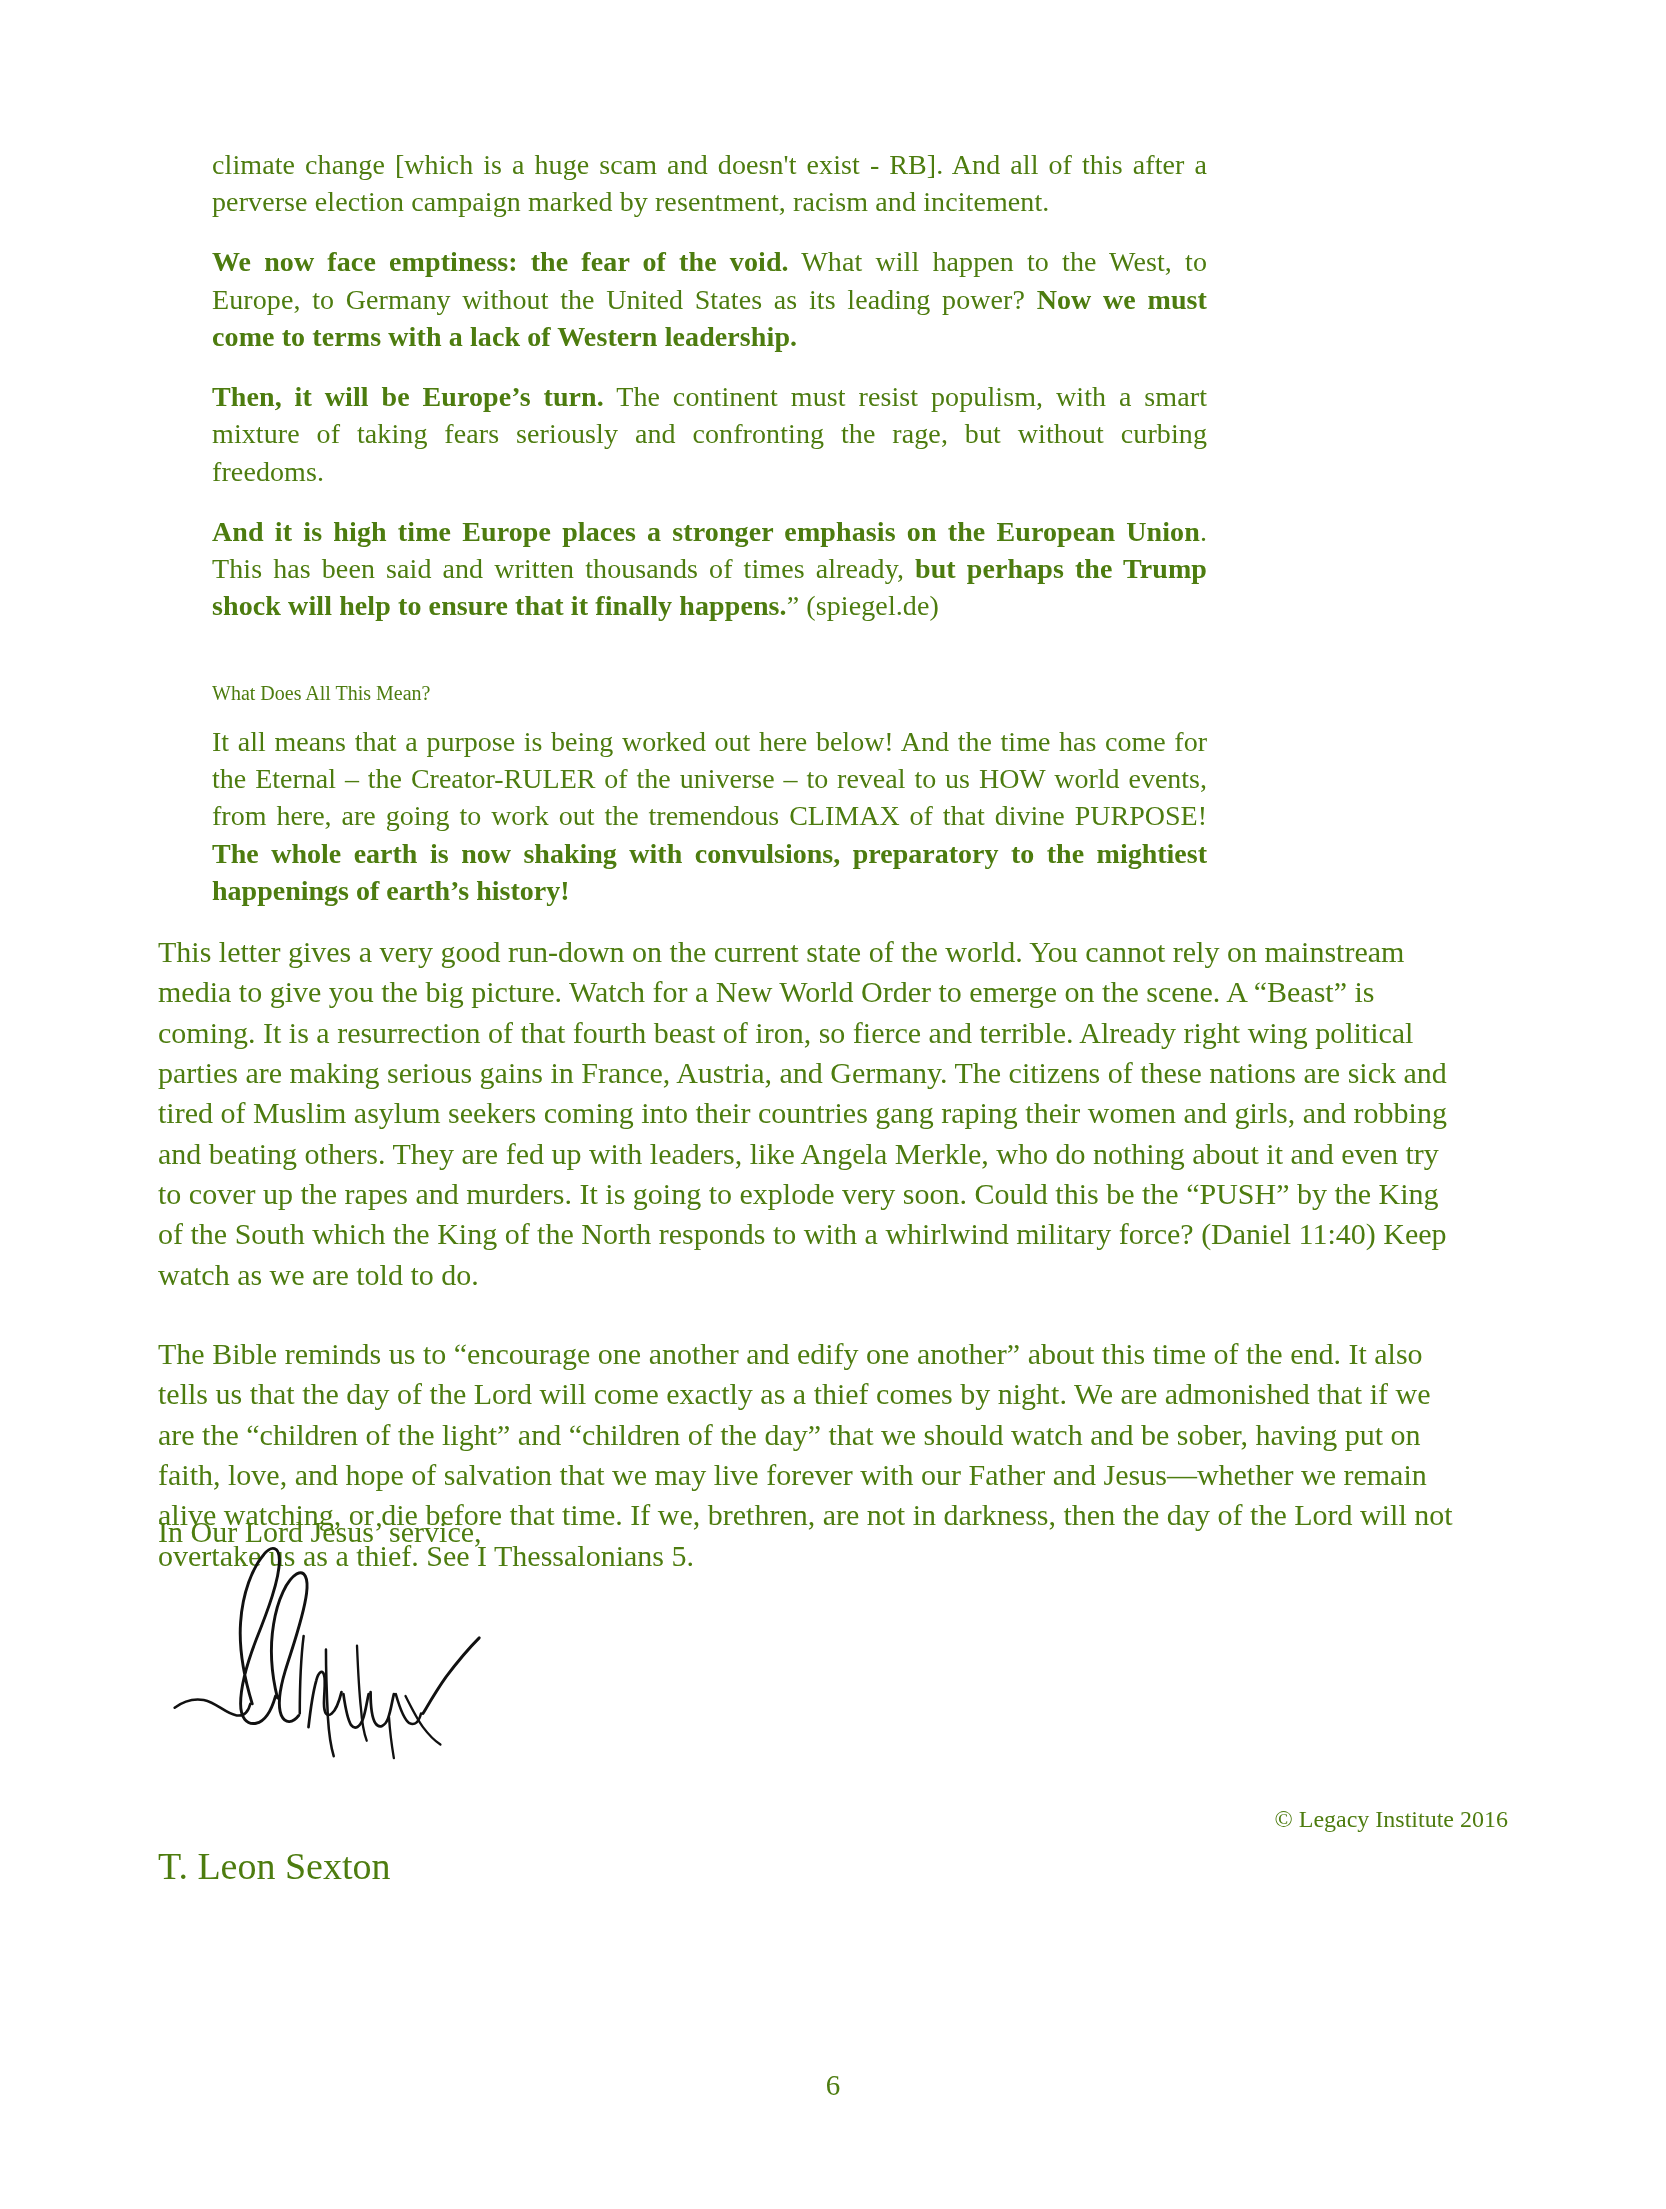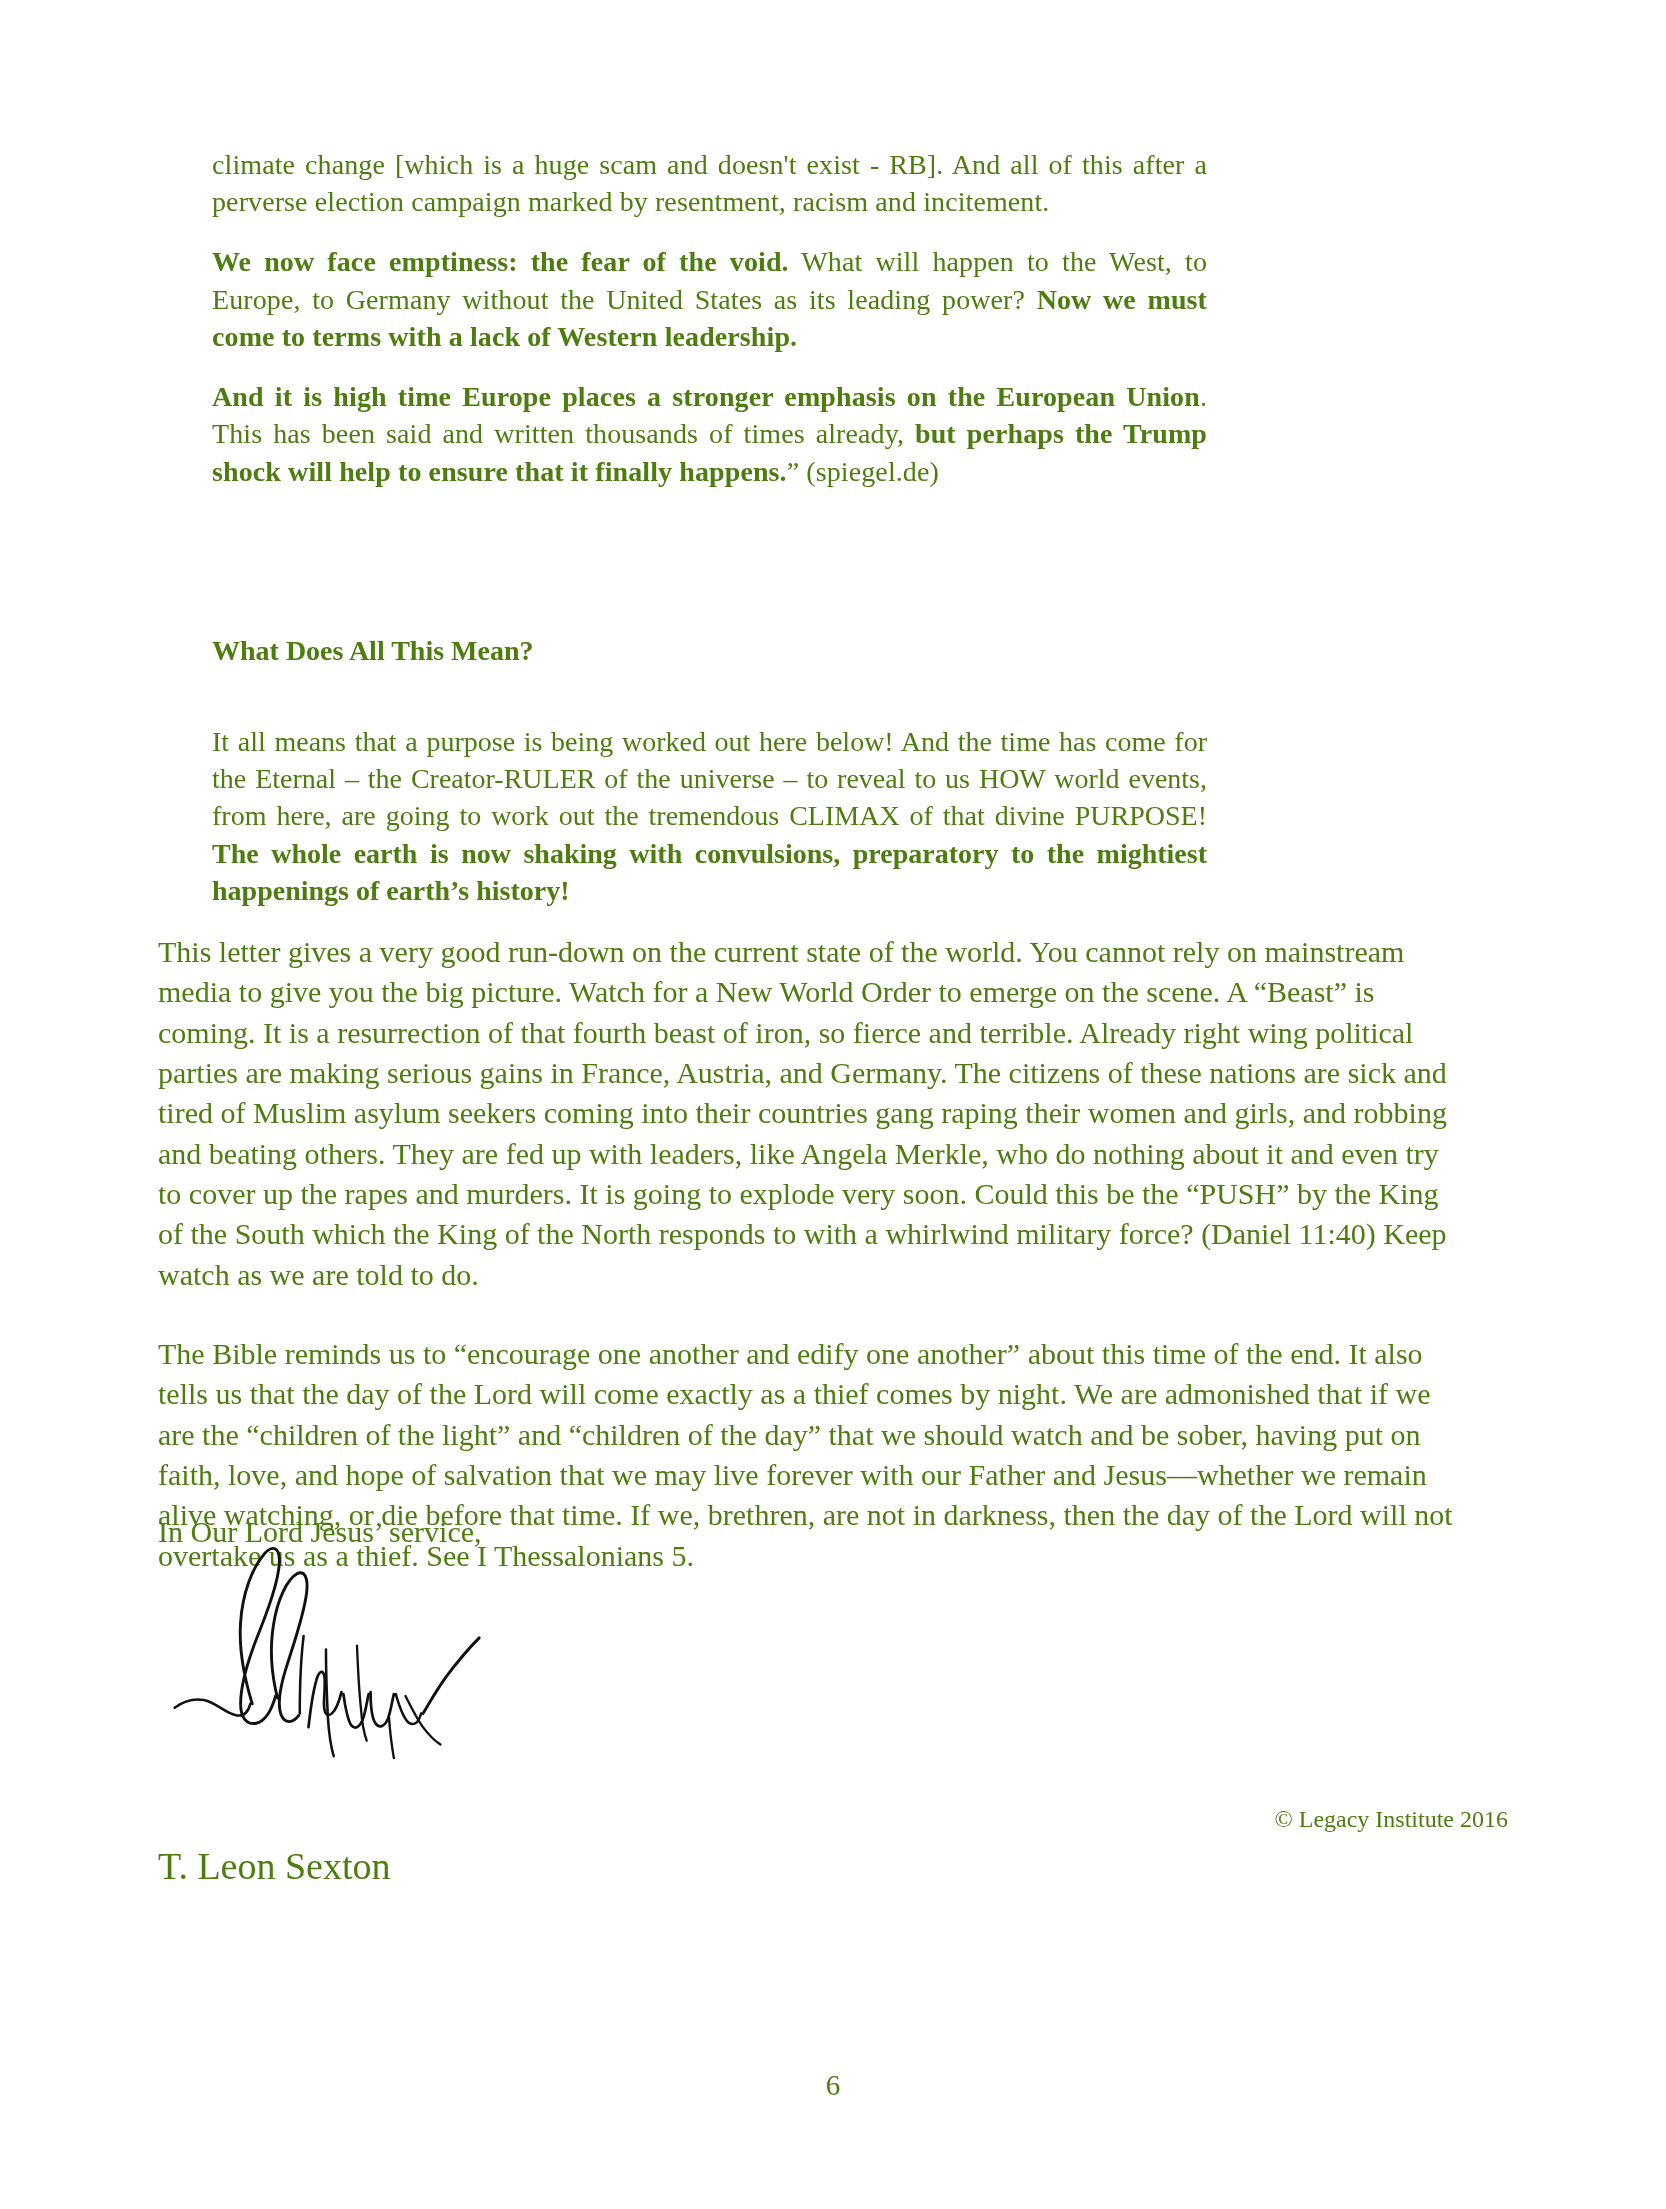--- a/index.html
+++ b/index.html
@@ -36,23 +36,23 @@
   .quote-block p.last-q {
     margin-bottom: 0;
   }
   .quote-block b, .main-body b {
     font-weight: bold;
   }
 
   .section-head {
     position: absolute;
     left: 212px;
-    top: 632px;
-    font-size: 28px;
-    font-weight: bold;
+    top: 680px;
+    font-size: 20px;
+    font-weight: normal;
     line-height: 1.33;
   }
 
   .quote-block2 {
     position: absolute;
     left: 212px;
     top: 723px;
     width: 995px;
   }
   .quote-block2 p {
@@ -146,20 +146,23 @@
 
     <p>
       <span>climate change [which is a huge scam and doesn't exist - RB]. And all of this after a perverse election campaign marked by resentment, racism and incitement.</span>
     </p>
 
     <p>
       <b>We now face emptiness: the fear of the void.</b><span> What will happen to the West, to Europe, to Germany without the United States as its leading power? </span><b>Now we must come to terms with a lack of Western leadership.</b>
     </p>
 
 
+    <p>
+      <b>Then, it will be Europe’s turn.</b><span> The continent must resist populism, with a smart mixture of taking fears seriously and confronting the rage, but without curbing freedoms.</span>
+    </p>
 
     <p class="last-q">
       <b>And it is high time Europe places a stronger emphasis on the European Union</b><span>. This has been said and written thousands of times already, </span><b>but perhaps the Trump shock will help to ensure that it finally happens.</b><span>” (spiegel.de)</span>
     </p>
   </div>
 
   <div class="section-head">What Does All This Mean?</div>
 
   <div class="quote-block2">
     <p>

